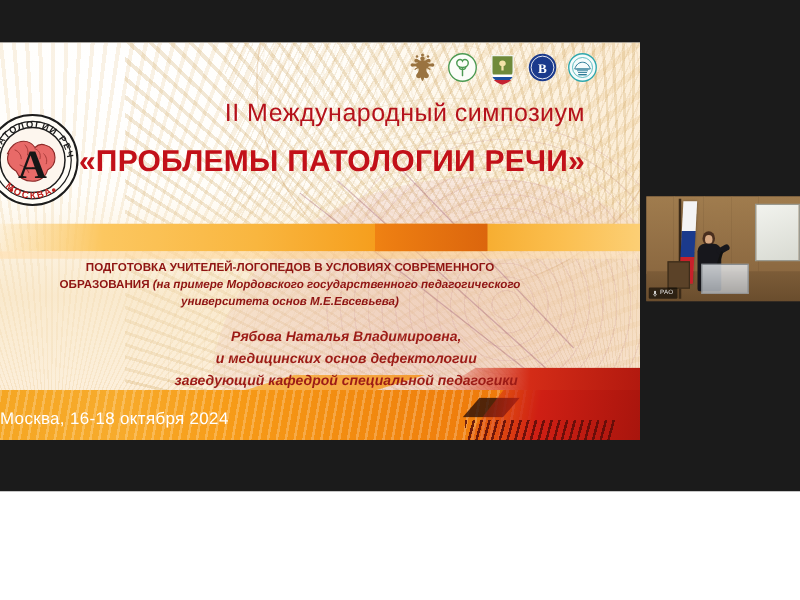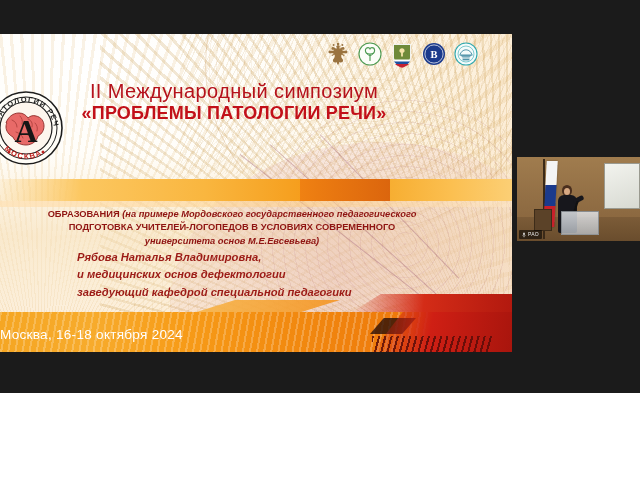--- a/index.html
+++ b/index.html
@@ -159,40 +159,40 @@
   }
   .logo { width: 24px; height: 26px; position: relative; }
   
   .emblem {
     position: absolute; left: -12px; top: 56px;
     width: 76px; height: 76px; z-index: 6;
   }
   
   .title-wrap {
     position: absolute; left: 0; top: 46px; width: 468px;
-    text-align: center; z-index: 5;
+    text-align: right; z-index: 5;
   }
   .title-1 {
     font-size: 20px; letter-spacing: .4px; color: #b5121b;
     font-weight: 400; line-height: 1.12;
   }
   .title-2 {
-    font-size: 18px; letter-spacing: .2px; color: #c21019;
-    font-weight: 700; line-height: 1.12; margin-top: 1px;
+    font-size: 24px; letter-spacing: .2px; color: #c21019;
+    font-weight: 700; line-height: 1.12; margin-top: 15px;
   }
   .topic {
     position: absolute; left: 22px; top: 174px; width: 420px;
     z-index: 5; color: #8f1412;
     font-size: 9.3px; font-weight: 700; line-height: 1.45;
     text-align: center;
   }
   .topic .ital { font-style: italic; }
   .speaker {
-    position: absolute; right: 35px; top: 215px; width: 400px;
-    z-index: 5; text-align: left;
+    position: absolute; right: 35px; top: 228px; width: 400px;
+    z-index: 5; text-align: center;
     color: #9c1b16; font-style: italic; font-weight: 700;
     font-size: 11.2px; line-height: 1.55;
   }
   .date-line {
     position: absolute; left: 0; bottom: 10px; width: 430px;
     text-align: left; z-index: 7;
     color: #ffffff; font-size: 13.5px; letter-spacing: .3px;
   }
   
   .video-tile {
@@ -374,22 +374,22 @@
           <circle cx="21" cy="62" r="1.5" fill="#c0201d"></circle>
         </svg>
       </div>
 
       <div class="title-wrap">
         <div class="title-1">II Международный симпозиум</div>
         <div class="title-2">«ПРОБЛЕМЫ ПАТОЛОГИИ РЕЧИ»</div>
       </div>
 
       <div class="topic">
+        <div>ПОДГОТОВКА УЧИТЕЛЕЙ-ЛОГОПЕДОВ В УСЛОВИЯХ СОВРЕМЕННОГО</div>
         <div><span>ОБРАЗОВАНИЯ </span><span class="ital">(на примере Мордовского государственного педагогического</span></div>
-        <div>ПОДГОТОВКА УЧИТЕЛЕЙ-ЛОГОПЕДОВ В УСЛОВИЯХ СОВРЕМЕННОГО</div>
         <div class="ital">университета основ М.Е.Евсевьева)</div>
       </div>
 
       <div class="speaker">
         <div>Рябова Наталья Владимировна,</div>
         <div>и медицинских основ дефектологии</div>
         <div>заведующий кафедрой специальной педагогики</div>
       </div>
 
       <div class="band-bottom">

